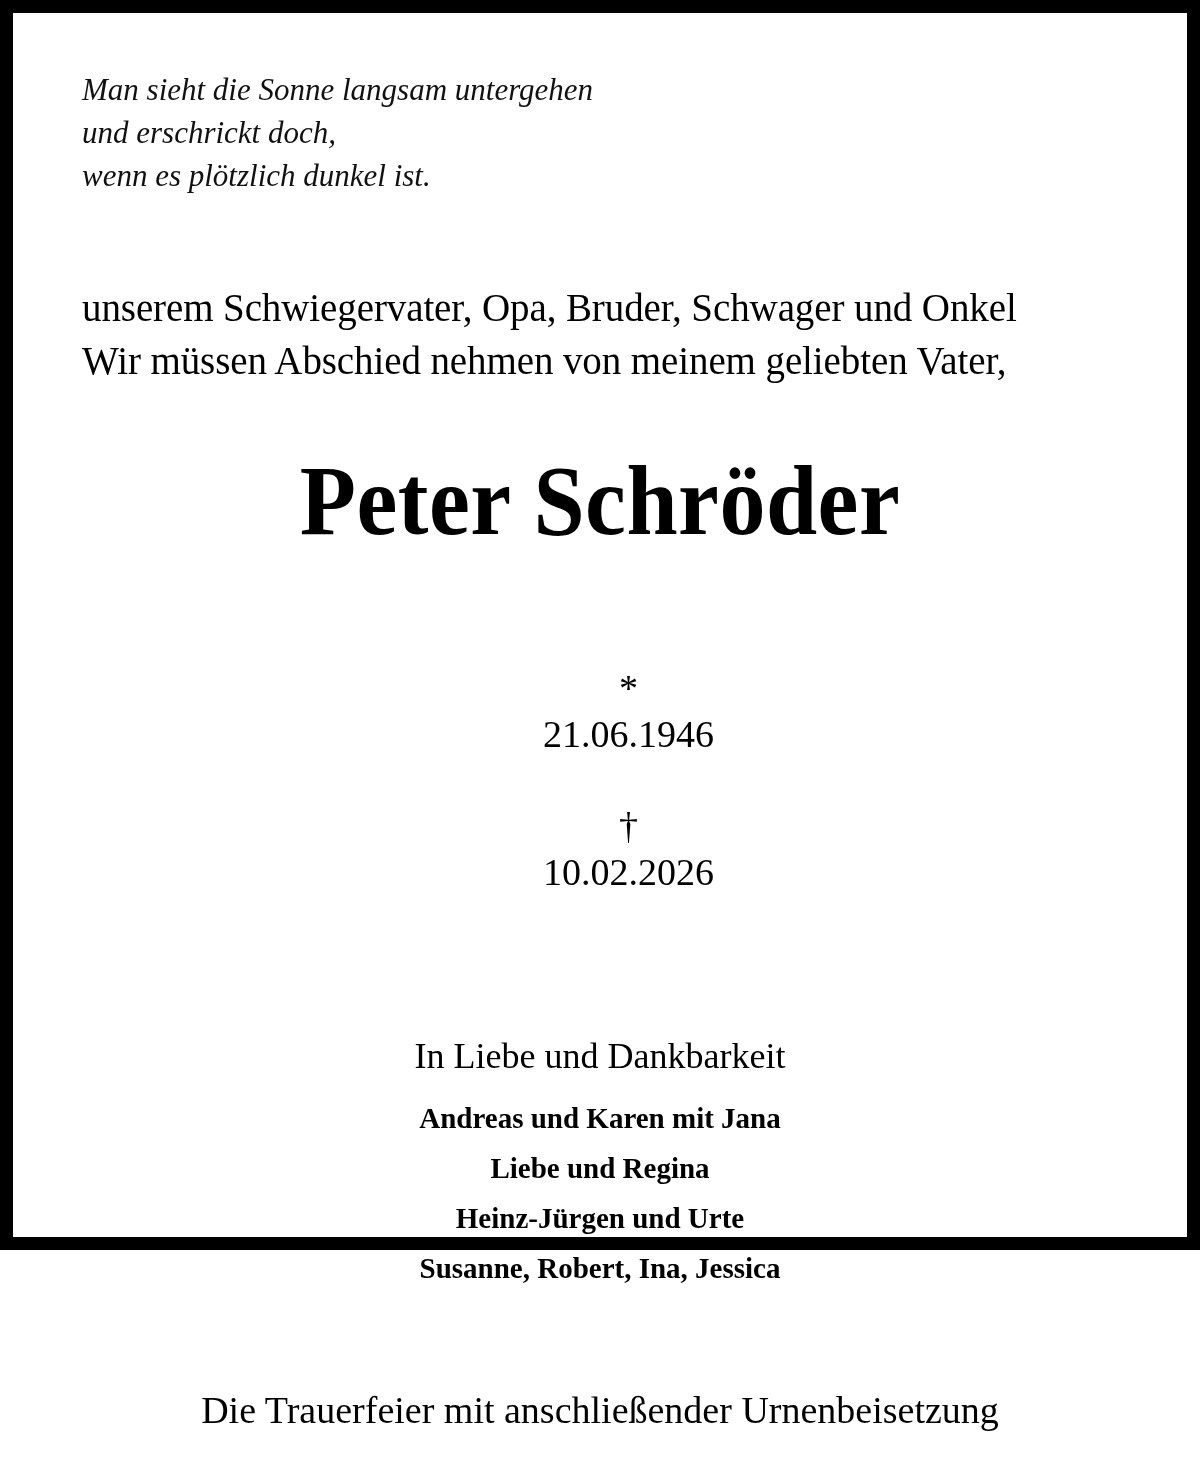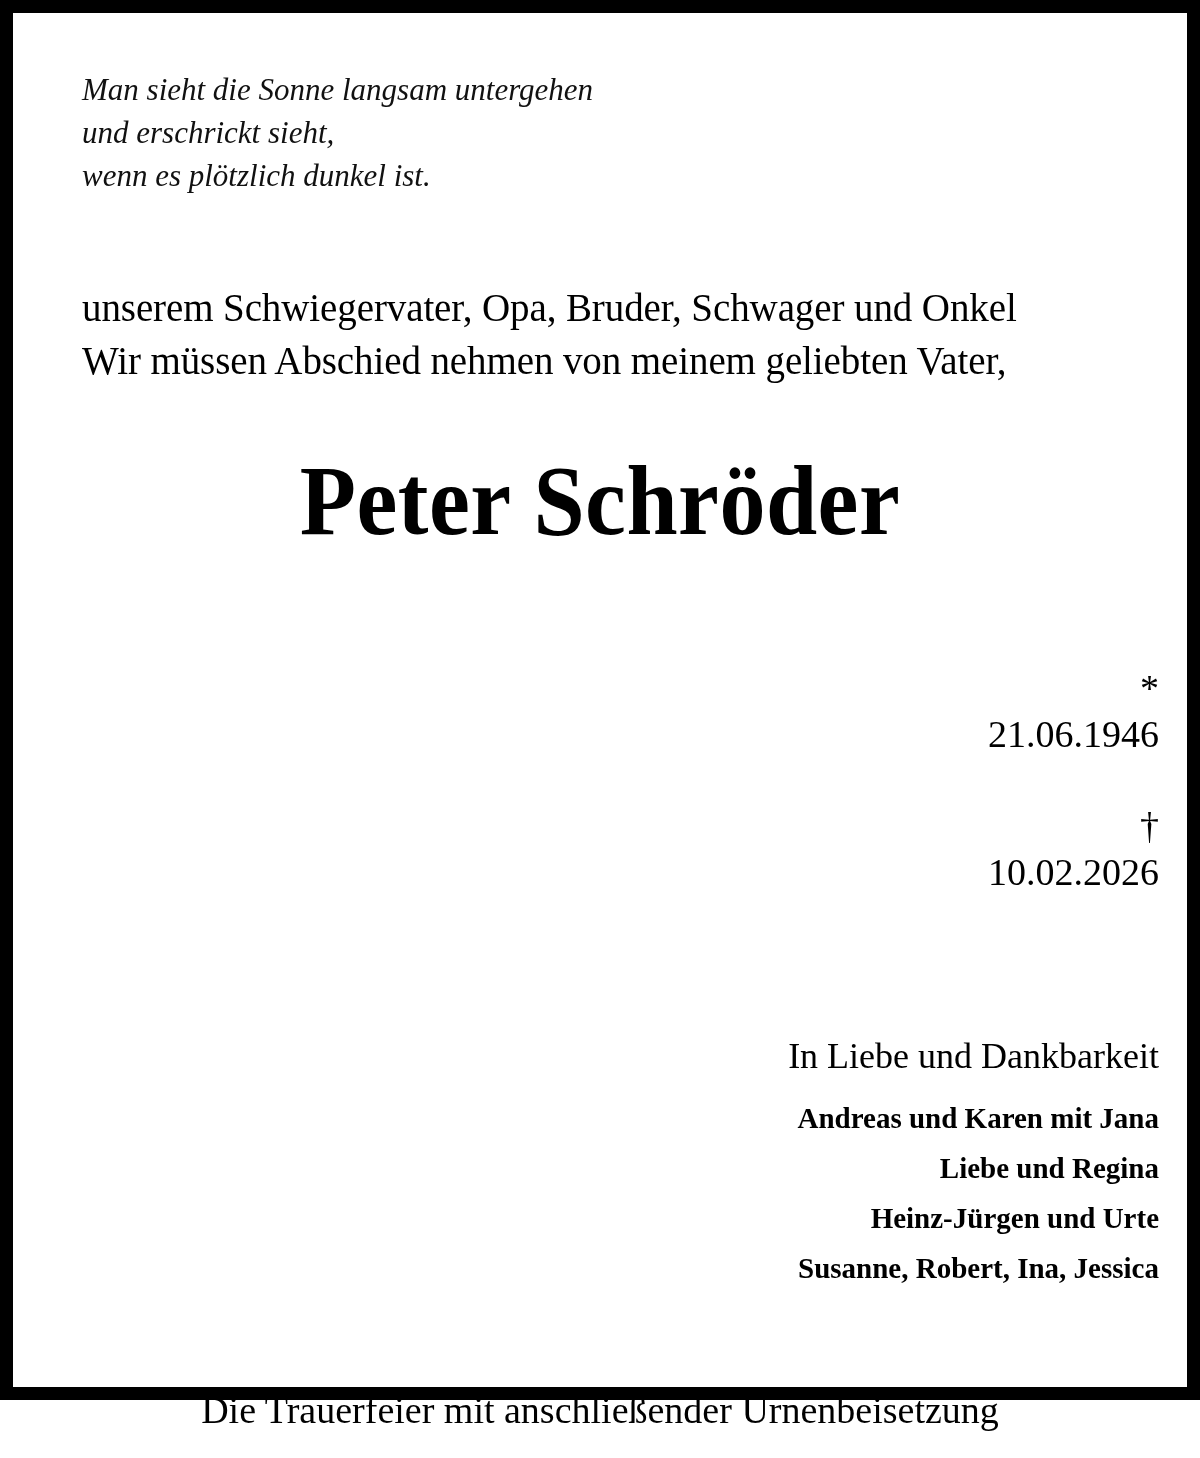--- a/index.html
+++ b/index.html
@@ -12,21 +12,21 @@
     width: 1200px;
     height: 1458px;
     font-family: "Liberation Serif", "DejaVu Serif", serif;
     color: #000000;
     overflow: hidden;
   }
 
   .notice {
     box-sizing: border-box;
     width: 1200px;
-    height: 1400px;
+    height: 1250px;
     border: 13px solid #000000;
     background: #ffffff;
     position: relative;
   }
 
   .inner {
     box-sizing: border-box;
     width: 100%;
     height: 100%;
     background: #ffffff;
@@ -68,34 +68,34 @@
     font-size: 99px;
     line-height: 104px;
     letter-spacing: 0.5px;
     transform: scaleX(0.93);
     transform-origin: center center;
   }
 
   
   .dates {
     margin-top: 10px;
-    text-align: right;
+    text-align: center;
     font-size: 38px;
     line-height: 46px;
     white-space: pre;
   }
   .dates .sep {
     display: inline-block;
     width: 52px;
   }
 
   
   .mourners {
     margin-top: 92px;
-    text-align: right;
+    text-align: center;
   }
   .mourners .lead {
     font-size: 36px;
     line-height: 46px;
     font-weight: 400;
     margin-bottom: 14px;
   }
   .mourners .family-line {
     font-size: 29px;
     line-height: 50px;
@@ -114,21 +114,21 @@
   }
 </style>
 </head>
 <body>
 
 <div class="notice">
   <div class="inner">
 
     <section class="epigraph">
       <div>Man sieht die Sonne langsam untergehen</div>
-      <div>und erschrickt sieht,</div>
+      <div>und erschrickt doch,</div>
       <div>wenn es plötzlich dunkel ist.</div>
     </section>
 
     <section class="intro">
       <div>unserem Schwiegervater, Opa, Bruder, Schwager und Onkel</div>
       <div>Wir müssen Abschied nehmen von meinem geliebten Vater,</div>
     </section>
 
     <h1 class="name">Peter Schröder</h1>
 

